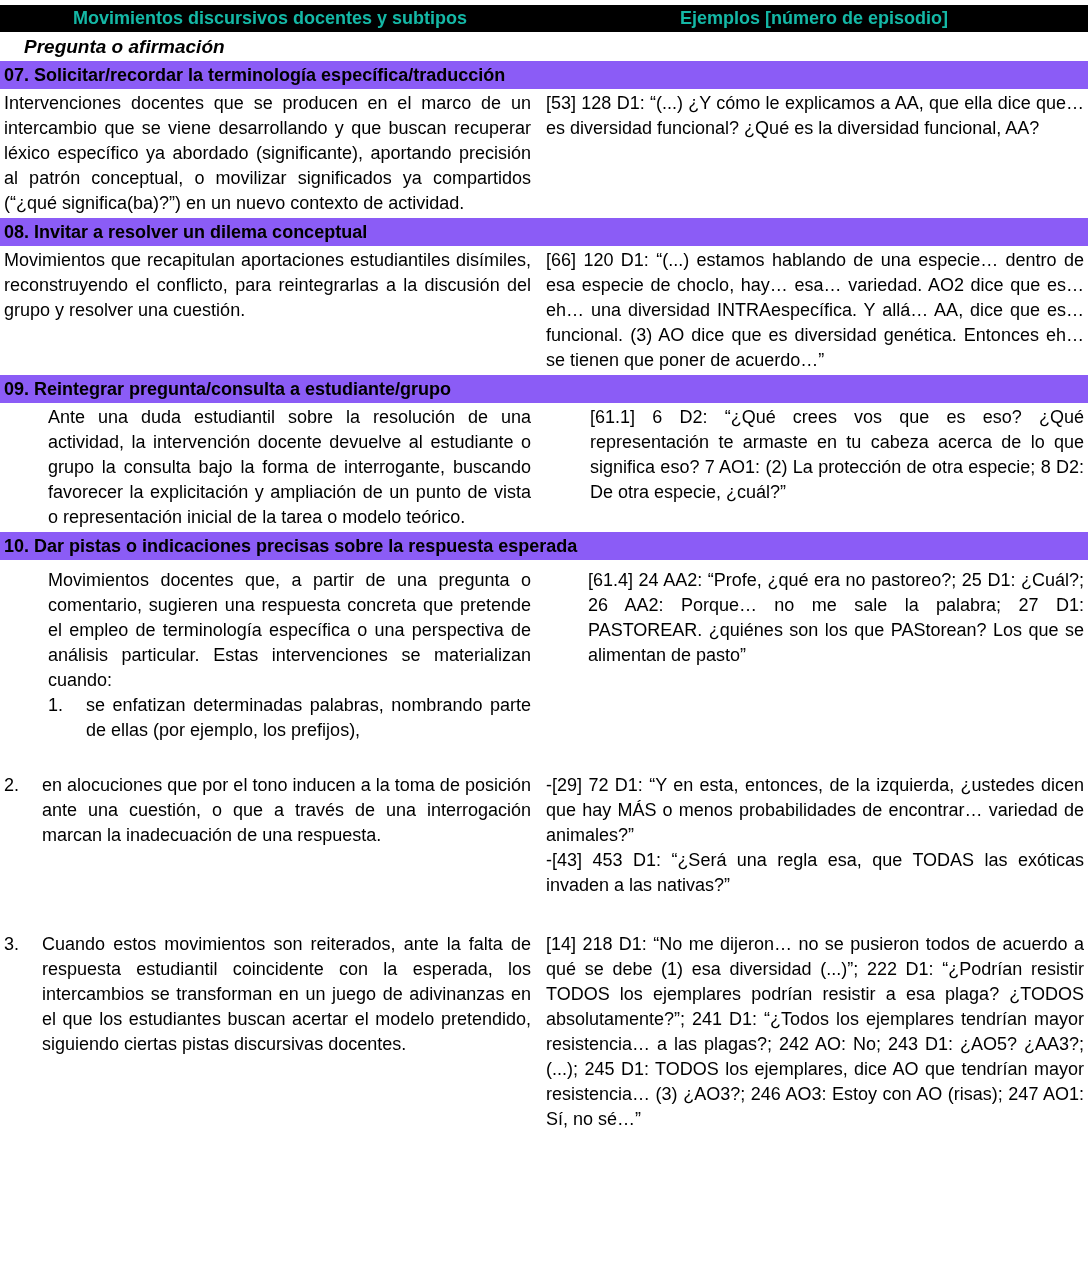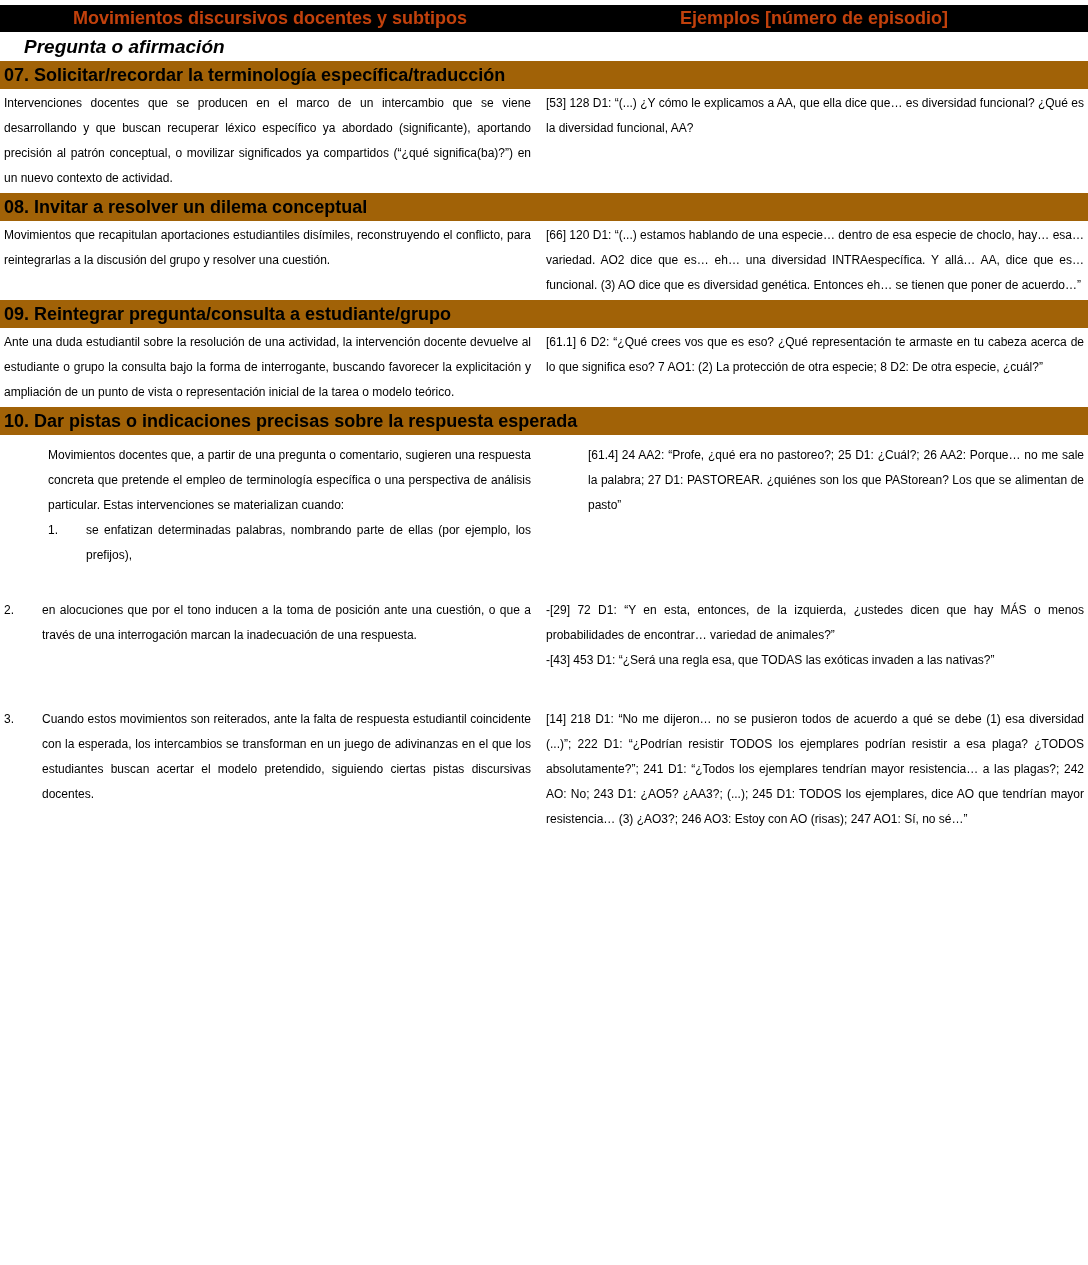--- a/index.html
+++ b/index.html
@@ -15,63 +15,63 @@
 
   
   .thead {
     display: grid;
     grid-template-columns: 540px 548px;
     background: #000000;
     height: 27px;
     align-items: center;
   }
   .th {
-    color: #c2410c;
+    color: #14b8a6;
     font-weight: 700;
     font-size: 18px;
     text-align: center;
     line-height: 1;
     padding-bottom: 2px;
   }
 
   
   .category-row {
     font-weight: 700;
     font-style: italic;
     font-size: 19px;
     padding: 4px 4px 3px 4px;
     line-height: 22px;
     margin-left: 20px;
   }
 
   
   .sec-title {
-    background: #a16207;
+    background: #8b5cf6;
     font-weight: 700;
     font-size: 18px;
     line-height: 21px;
     padding: 4px 17px 3px 4px;
   }
 
   
   .trow {
     display: grid;
     grid-template-columns: 540px 548px;
   }
   .cell {
-    font-size: 12px;
+    font-size: 18px;
     line-height: 25px;
     text-align: justify;
   }
   .cell.left  { padding: 2px 9px 2px 4px; }
   .cell.right { padding: 2px 4px 2px 6px; }
   .cell p { margin: 0; }
 
   .pad-b-16 { padding-bottom: 16px; }
-  .pad-b-8  { padding-bottom: 8px; }
+  .pad-b-8  { padding-bottom: 8px; margin-left: 44px; }
 
   
   .trow.ten-a .cell { padding-top: 8px; padding-left: 48px; }
   .trow.ten-a { margin-bottom: 26px; }
   .trow.ten-b { margin-bottom: 30px; }
 
   .intro { margin-bottom: 0; }
   .li {
     display: grid;
     grid-template-columns: 38px 1fr;

